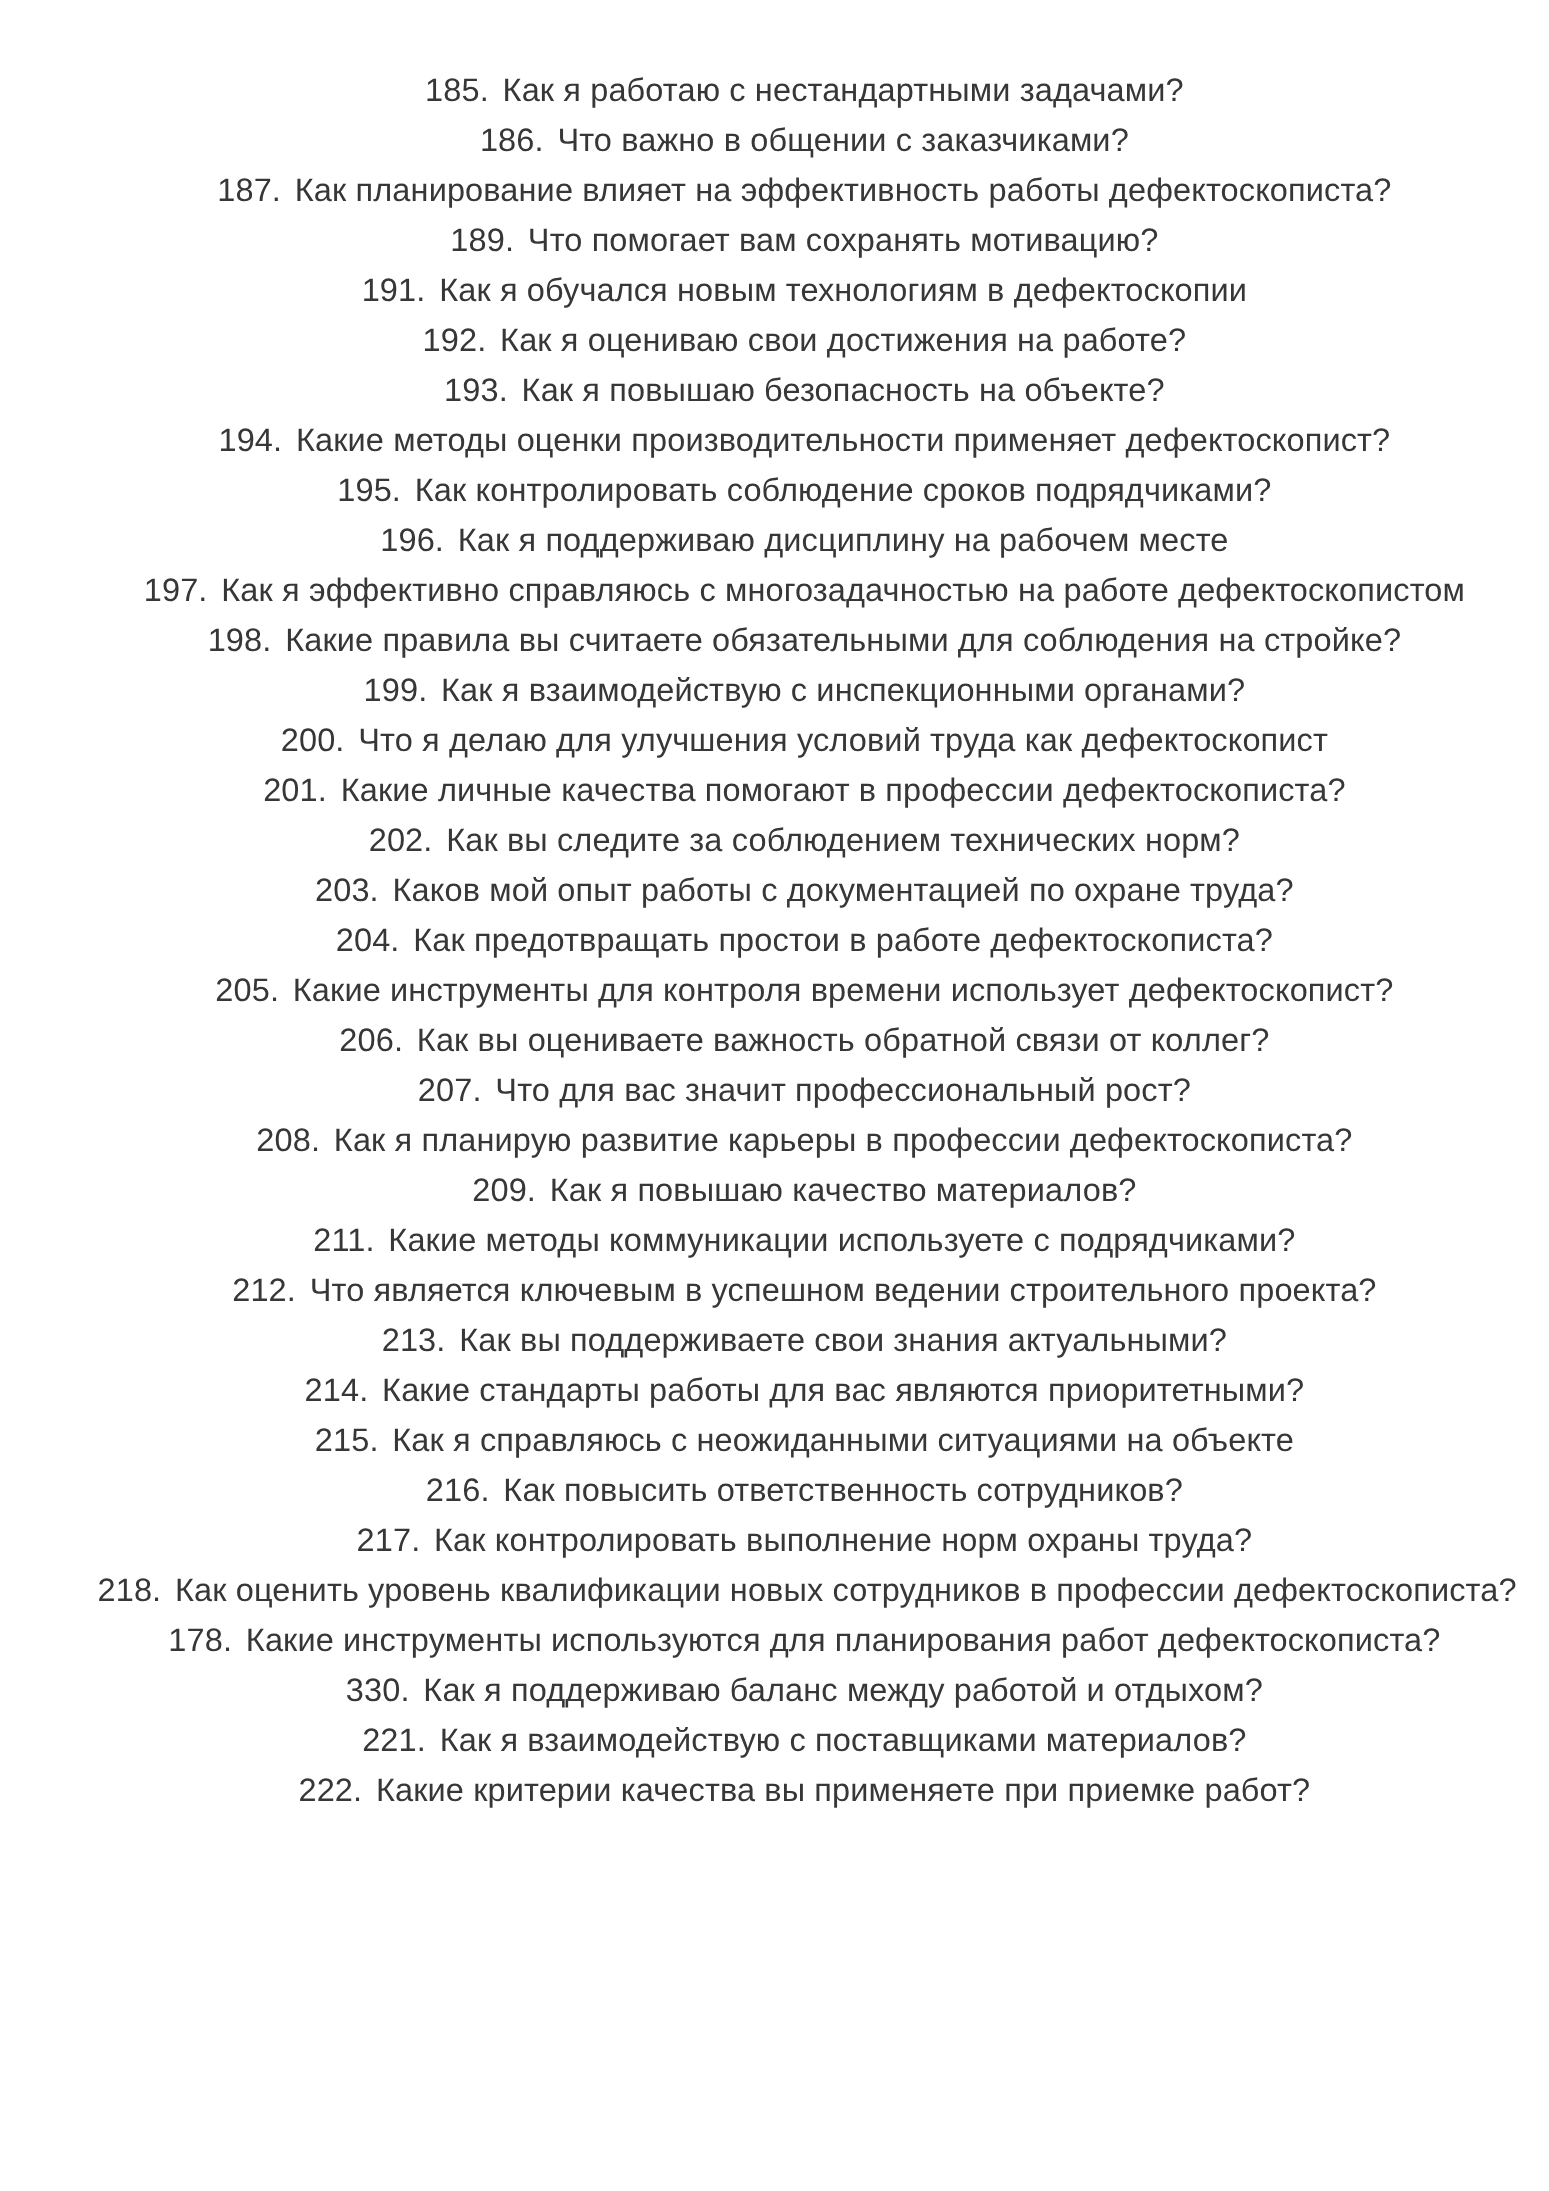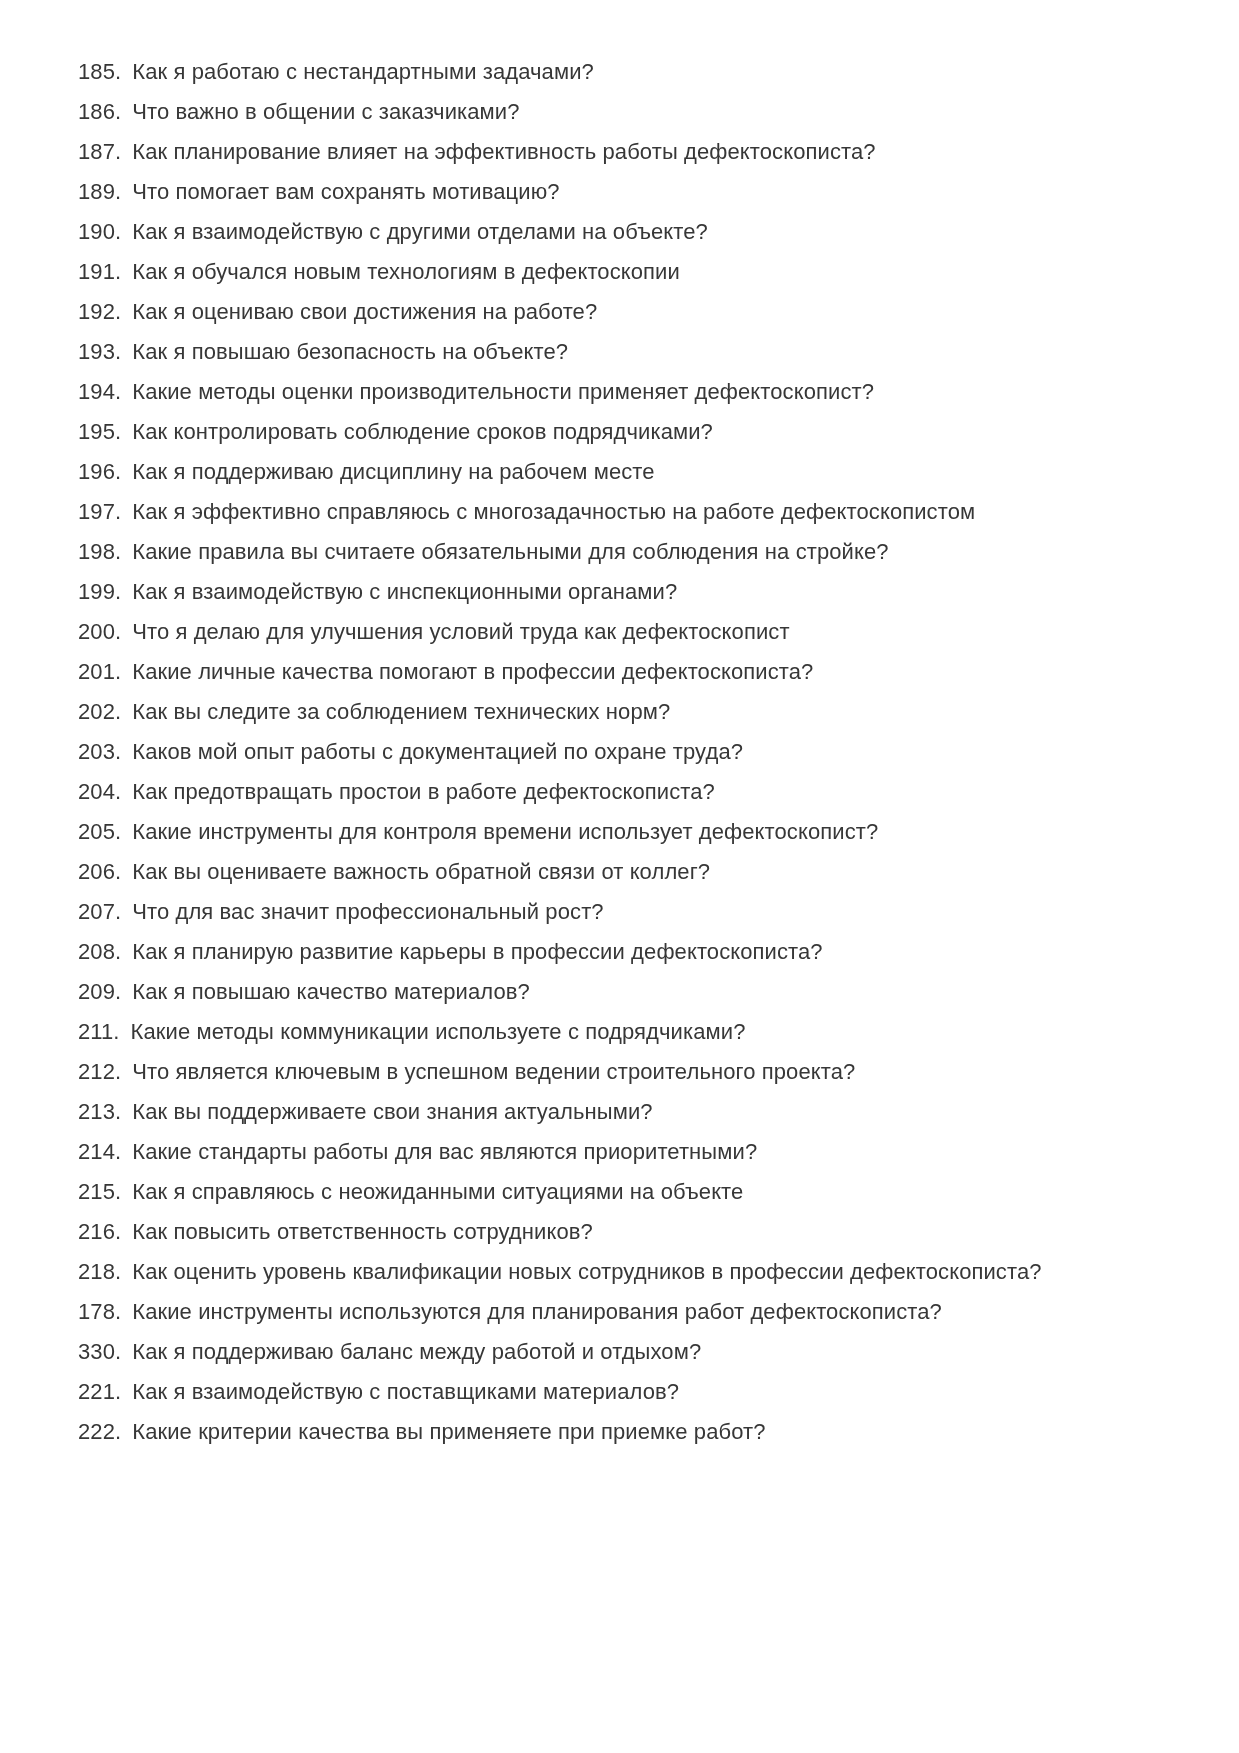--- a/index.html
+++ b/index.html
@@ -15,23 +15,24 @@
     box-sizing: border-box;
     width: 1239px;
     height: 1753px;
     padding: 52px 30px 0 78px;
     background: #ffffff;
   }
   ol.questions {
     list-style: none;
     margin: 0;
     padding: 0;
-    font-size: 22px;
+    font-size: 26px;
     line-height: 40px;
     font-weight: 400;
+    text-align: center;
   }
   ol.questions li.q {
     white-space: nowrap;
     letter-spacing: 0.1px;
   }
   ol.questions .n {
     display: inline-block;
   }
   ol.questions .t {
     display: inline-block;
@@ -40,21 +41,20 @@
 </style>
 </head>
 <body>
 
 <div class="page">
   <ol class="questions">
     <li class="q"><span class="n">185.</span><span class="t">Как я работаю с нестандартными задачами?</span></li>
     <li class="q"><span class="n">186.</span><span class="t">Что важно в общении с заказчиками?</span></li>
     <li class="q"><span class="n">187.</span><span class="t">Как планирование влияет на эффективность работы дефектоскописта?</span></li>
     <li class="q"><span class="n">189.</span><span class="t">Что помогает вам сохранять мотивацию?</span></li>
-    <li class="q"><span class="n">190.</span><span class="t">Как я взаимодействую с другими отделами на объекте?</span></li>
     <li class="q"><span class="n">191.</span><span class="t">Как я обучался новым технологиям в дефектоскопии</span></li>
     <li class="q"><span class="n">192.</span><span class="t">Как я оцениваю свои достижения на работе?</span></li>
     <li class="q"><span class="n">193.</span><span class="t">Как я повышаю безопасность на объекте?</span></li>
     <li class="q"><span class="n">194.</span><span class="t">Какие методы оценки производительности применяет дефектоскопист?</span></li>
     <li class="q"><span class="n">195.</span><span class="t">Как контролировать соблюдение сроков подрядчиками?</span></li>
     <li class="q"><span class="n">196.</span><span class="t">Как я поддерживаю дисциплину на рабочем месте</span></li>
     <li class="q"><span class="n">197.</span><span class="t">Как я эффективно справляюсь с многозадачностью на работе дефектоскопистом</span></li>
     <li class="q"><span class="n">198.</span><span class="t">Какие правила вы считаете обязательными для соблюдения на стройке?</span></li>
     <li class="q"><span class="n">199.</span><span class="t">Как я взаимодействую с инспекционными органами?</span></li>
     <li class="q"><span class="n">200.</span><span class="t">Что я делаю для улучшения условий труда как дефектоскопист</span></li>
@@ -66,19 +66,20 @@
     <li class="q"><span class="n">206.</span><span class="t">Как вы оцениваете важность обратной связи от коллег?</span></li>
     <li class="q"><span class="n">207.</span><span class="t">Что для вас значит профессиональный рост?</span></li>
     <li class="q"><span class="n">208.</span><span class="t">Как я планирую развитие карьеры в профессии дефектоскописта?</span></li>
     <li class="q"><span class="n">209.</span><span class="t">Как я повышаю качество материалов?</span></li>
     <li class="q"><span class="n">211.</span><span class="t">Какие методы коммуникации используете с подрядчиками?</span></li>
     <li class="q"><span class="n">212.</span><span class="t">Что является ключевым в успешном ведении строительного проекта?</span></li>
     <li class="q"><span class="n">213.</span><span class="t">Как вы поддерживаете свои знания актуальными?</span></li>
     <li class="q"><span class="n">214.</span><span class="t">Какие стандарты работы для вас являются приоритетными?</span></li>
     <li class="q"><span class="n">215.</span><span class="t">Как я справляюсь с неожиданными ситуациями на объекте</span></li>
     <li class="q"><span class="n">216.</span><span class="t">Как повысить ответственность сотрудников?</span></li>
+    <li class="q"><span class="n">217.</span><span class="t">Как контролировать выполнение норм охраны труда?</span></li>
     <li class="q"><span class="n">218.</span><span class="t">Как оценить уровень квалификации новых сотрудников в профессии дефектоскописта?</span></li>
     <li class="q"><span class="n">178.</span><span class="t">Какие инструменты используются для планирования работ дефектоскописта?</span></li>
     <li class="q"><span class="n">330.</span><span class="t">Как я поддерживаю баланс между работой и отдыхом?</span></li>
     <li class="q"><span class="n">221.</span><span class="t">Как я взаимодействую с поставщиками материалов?</span></li>
     <li class="q"><span class="n">222.</span><span class="t">Какие критерии качества вы применяете при приемке работ?</span></li>
   </ol>
 </div>
 
 </body></html>

